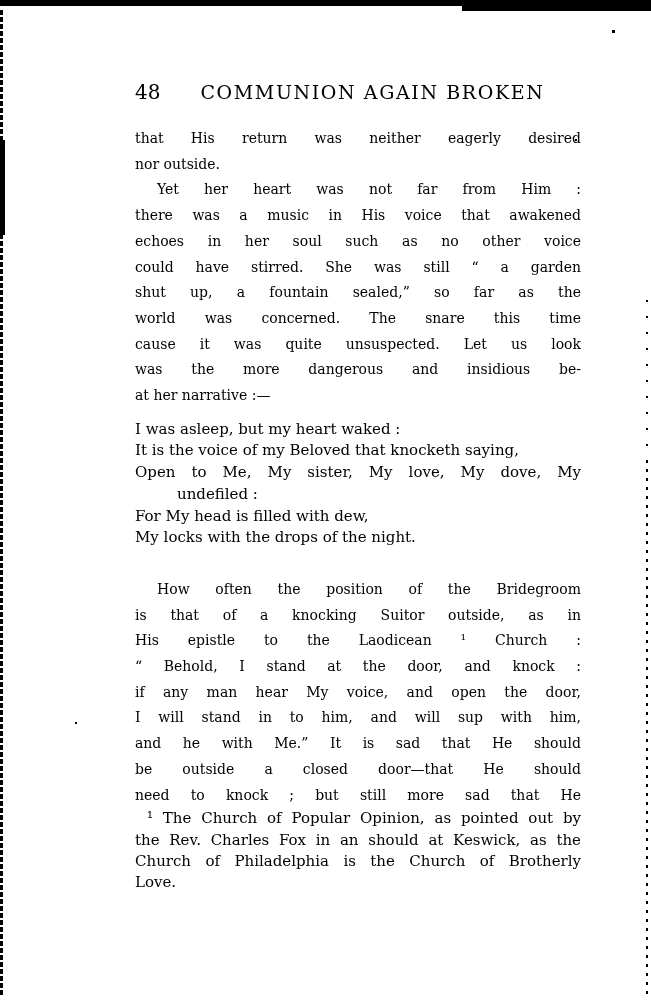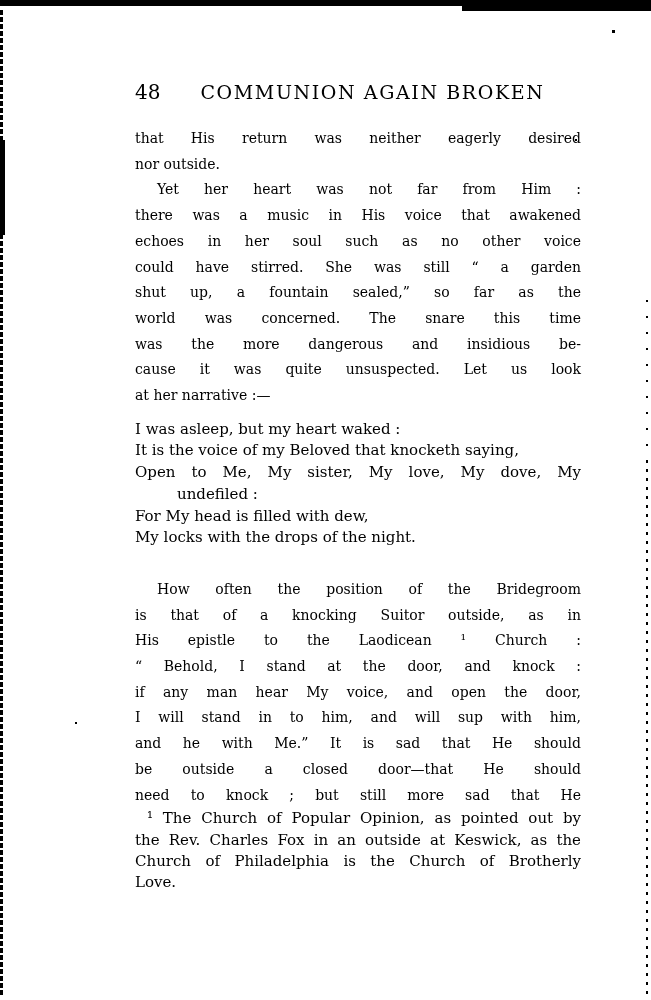--- a/index.html
+++ b/index.html
@@ -74,22 +74,22 @@
     <div class="bl">nor outside.</div>
   </div>
 
   <div class="para">
     <div class="bl j ind">Yet her heart was not far from Him :</div>
     <div class="bl j">there was a music in His voice that awakened</div>
     <div class="bl j">echoes in her soul such as no other voice</div>
     <div class="bl j">could have stirred.  She was still “ a garden</div>
     <div class="bl j">shut up, a fountain sealed,” so far as the</div>
     <div class="bl j">world was concerned.  The snare this time</div>
+    <div class="bl j">cause it was quite unsuspected.  Let us look</div>
     <div class="bl j">was the more dangerous and insidious be-</div>
-    <div class="bl j">cause it was quite unsuspected.  Let us look</div>
     <div class="bl">at her narrative :—</div>
   </div>
 
   <div class="quote-block">
     <div class="bl q">I was asleep, but my heart waked :</div>
     <div class="bl q">It is the voice of my Beloved that knocketh saying,</div>
     <div class="bl q j">Open to Me, My sister, My love, My dove, My</div>
     <div class="bl q ind2">undefiled :</div>
     <div class="bl q">For My head is filled with dew,</div>
     <div class="bl q">My locks with the drops of the night.</div>
@@ -102,18 +102,18 @@
     <div class="bl j">“ Behold, I stand at the door, and knock :</div>
     <div class="bl j">if any man hear My voice, and open the door,</div>
     <div class="bl j">I will stand in to him, and will sup with him,</div>
     <div class="bl j">and he with Me.”   It is sad that He should</div>
     <div class="bl j">be outside a closed door—that He should</div>
     <div class="bl j">need to knock ;  but still more sad that He</div>
   </div>
 
   <div class="footnote">
     <div class="bl fn j ind-sm">¹ The Church of Popular Opinion, as pointed out by</div>
-    <div class="bl fn j">the Rev. Charles Fox in an outside at Keswick, as the</div>
+    <div class="bl fn j">the Rev. Charles Fox in an should at Keswick, as the</div>
     <div class="bl fn j">Church of Philadelphia is the Church of Brotherly</div>
     <div class="bl fn">Love.</div>
   </div>
 
 </div>
 
 </body></html>

